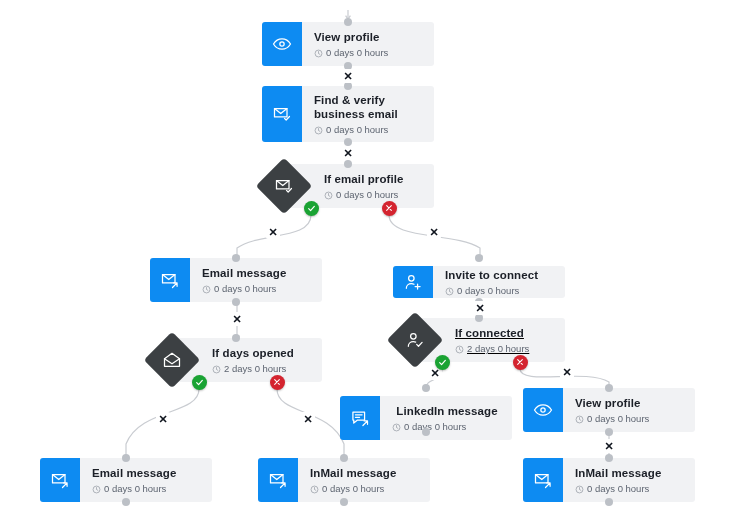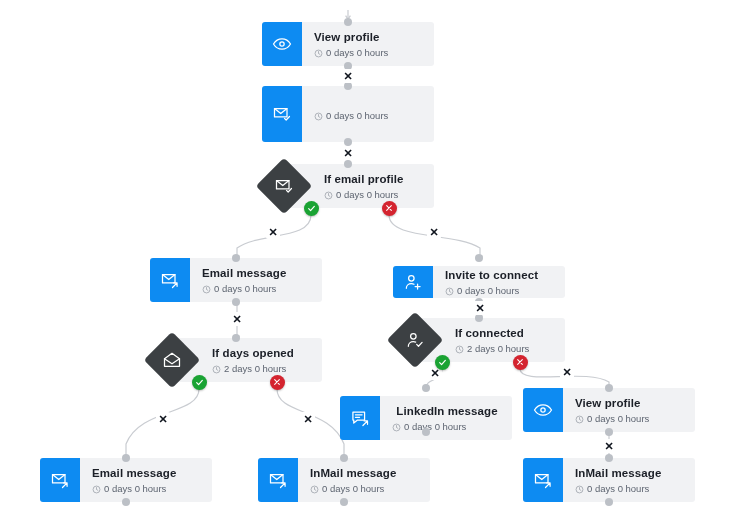--- a/index.html
+++ b/index.html
@@ -167,20 +167,21 @@
       </div>
       <div class="node" style="left: 262px; top: 86px; width: 172px; height: 56px;">
         <div class="node-icon">
           <svg width="20" height="20" viewBox="0 0 24 24">
             <path fill="none" stroke="#ffffff" stroke-width="1.5" stroke-linecap="round" stroke-linejoin="round" d="M3 5.5h15v10H3z"></path>
             <path fill="none" stroke="#ffffff" stroke-width="1.5" stroke-linecap="round" stroke-linejoin="round" d="M3 5.5l7.5 6 7.5-6"></path>
             <path fill="none" stroke="#ffffff" stroke-width="1.5" stroke-linecap="round" stroke-linejoin="round" d="M15 17.2l2 2 4-4.2"></path>
           </svg>
         </div>
         <div class="node-body">
+          <div class="node-title">Find &amp; verify business email</div>
           <div class="node-meta">
             <span>
               <svg class="clock" viewBox="0 0 24 24">
                 <circle cx="12" cy="12" r="9.2" fill="none" stroke="#8d939d" stroke-width="1.8"></circle>
                 <path d="M12 6.8V12l3.6 2.2" fill="none" stroke="#8d939d" stroke-width="1.8" stroke-linecap="round"></path>
               </svg>
             </span>
             <span>0 days 0 hours</span>
           </div>
         </div>
@@ -267,21 +268,21 @@
             <span>
               <svg class="clock" viewBox="0 0 24 24">
                 <circle cx="12" cy="12" r="9.2" fill="none" stroke="#8d939d" stroke-width="1.8"></circle>
                 <path d="M12 6.8V12l3.6 2.2" fill="none" stroke="#8d939d" stroke-width="1.8" stroke-linecap="round"></path>
               </svg>
             </span>
             <span>2 days 0 hours</span>
           </div>
         </div>
       </div>
-      <div class="node cond" style="left: 409px; top: 318px; width: 156px; height: 44px;">
+      <div class="node cond" style="left: 409px; top: 318px; width: 156px; height: 44px; text-decoration: underline;">
         <div class="node-icon">
           <div class="diamond"></div>
           <div class="diamond-glyph">
             <svg width="20" height="20" viewBox="0 0 24 24">
               <circle cx="10" cy="7.5" r="3.3" fill="none" stroke="#ffffff" stroke-width="1.5" stroke-linecap="round" stroke-linejoin="round"></circle>
               <path fill="none" stroke="#ffffff" stroke-width="1.5" stroke-linecap="round" stroke-linejoin="round" d="M4 19.5c0-3.4 2.7-5.6 6-5.6 1 0 2 .2 2.8.6"></path>
               <path fill="none" stroke="#ffffff" stroke-width="1.5" stroke-linecap="round" stroke-linejoin="round" d="M14 17.3l2.2 2.2 4.3-4.6"></path>
             </svg>
           </div>
         </div>

